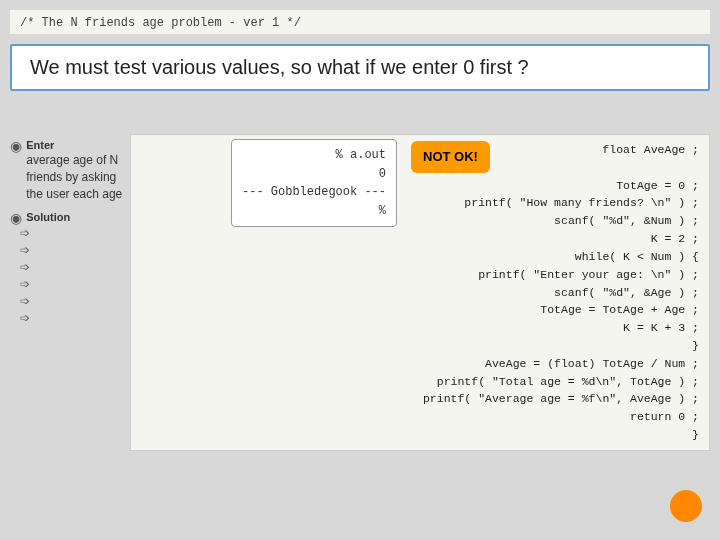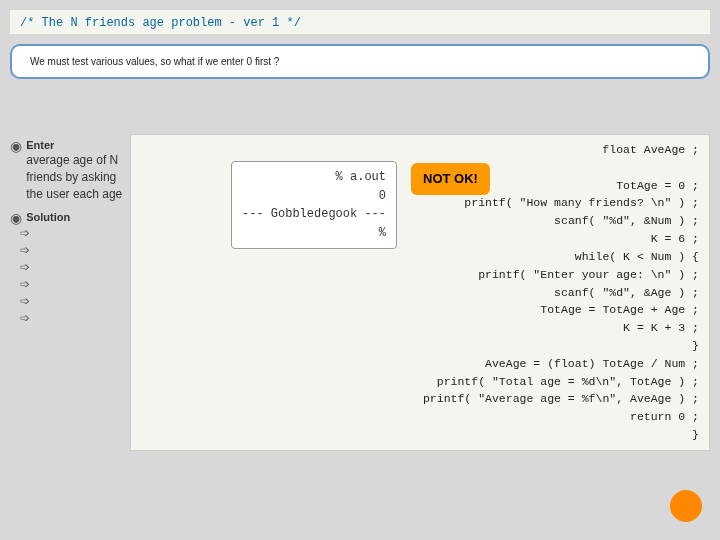--- a/index.html
+++ b/index.html
@@ -17,31 +17,31 @@
       height: 540px;
       background: #d8d8d8;
       position: relative;
       padding: 10px;
     }
 
     .code-top {
       background: #f5f5f0;
       padding: 6px 24px 4px 10px;
       font-size: 12px;
-      color: #0369a1;
+      color: #404040;
       border-bottom: none;
     }
 
     
     .callout-box {
       background: #fff;
       border: 2px solid #6699cc;
-      border-radius: 10px;
+      border-radius: 2px;
       padding: 10px 18px;
-      font-size: 10px;
+      font-size: 20px;
       font-family: Arial, sans-serif;
       color: #222;
       position: absolute;
       top: 44px;
       left: 10px;
       right: 10px;
       z-index: 10;
       text-align: left;
     }
 
@@ -183,34 +183,34 @@
         </div>
       </div>
     </div>
 
     <div class="code-right">
       <div class="code-line">    float AveAge ;</div>
       <div class="code-line">&nbsp;</div>
       <div class="code-line">    TotAge = 0 ;</div>
       <div class="code-line">    printf( "How many friends? \n" ) ;</div>
       <div class="code-line">    scanf( "%d", &amp;Num ) ;</div>
-      <div class="code-line">    K = 6 ;</div>
+      <div class="code-line">    K = 2 ;</div>
       <div class="code-line">    while( K &lt; Num ) {</div>
       <div class="code-line">        printf( "Enter your age: \n" ) ;</div>
       <div class="code-line">        scanf( "%d", &amp;Age ) ;</div>
       <div class="code-line">        TotAge = TotAge + Age ;</div>
       <div class="code-line">        K = K + 3 ;</div>
       <div class="code-line">    }</div>
       <div class="code-line">    AveAge = (float) TotAge / Num ;</div>
       <div class="code-line">    printf( "Total age = %d\n", TotAge ) ;</div>
       <div class="code-line">    printf( "Average age = %f\n", AveAge ) ;</div>
       <div class="code-line">    return 0 ;</div>
       <div class="code-line">}</div>
 
-      <div style="position:absolute; top: 26px; left: 100px; z-index: 20; display:flex; align-items:flex-start; gap:6px;">
+      <div style="position:absolute; top: 4px; left: 100px; z-index: 20; display:flex; align-items:flex-start; gap:6px;">
         <div class="popup-box">
           <div>% a.out</div>
           <div>0</div>
           <div>--- Gobbledegook ---</div>
           <div>%</div>
         </div>
         <div class="not-ok-badge">NOT OK!</div>
       </div>
     </div>
   </div>

